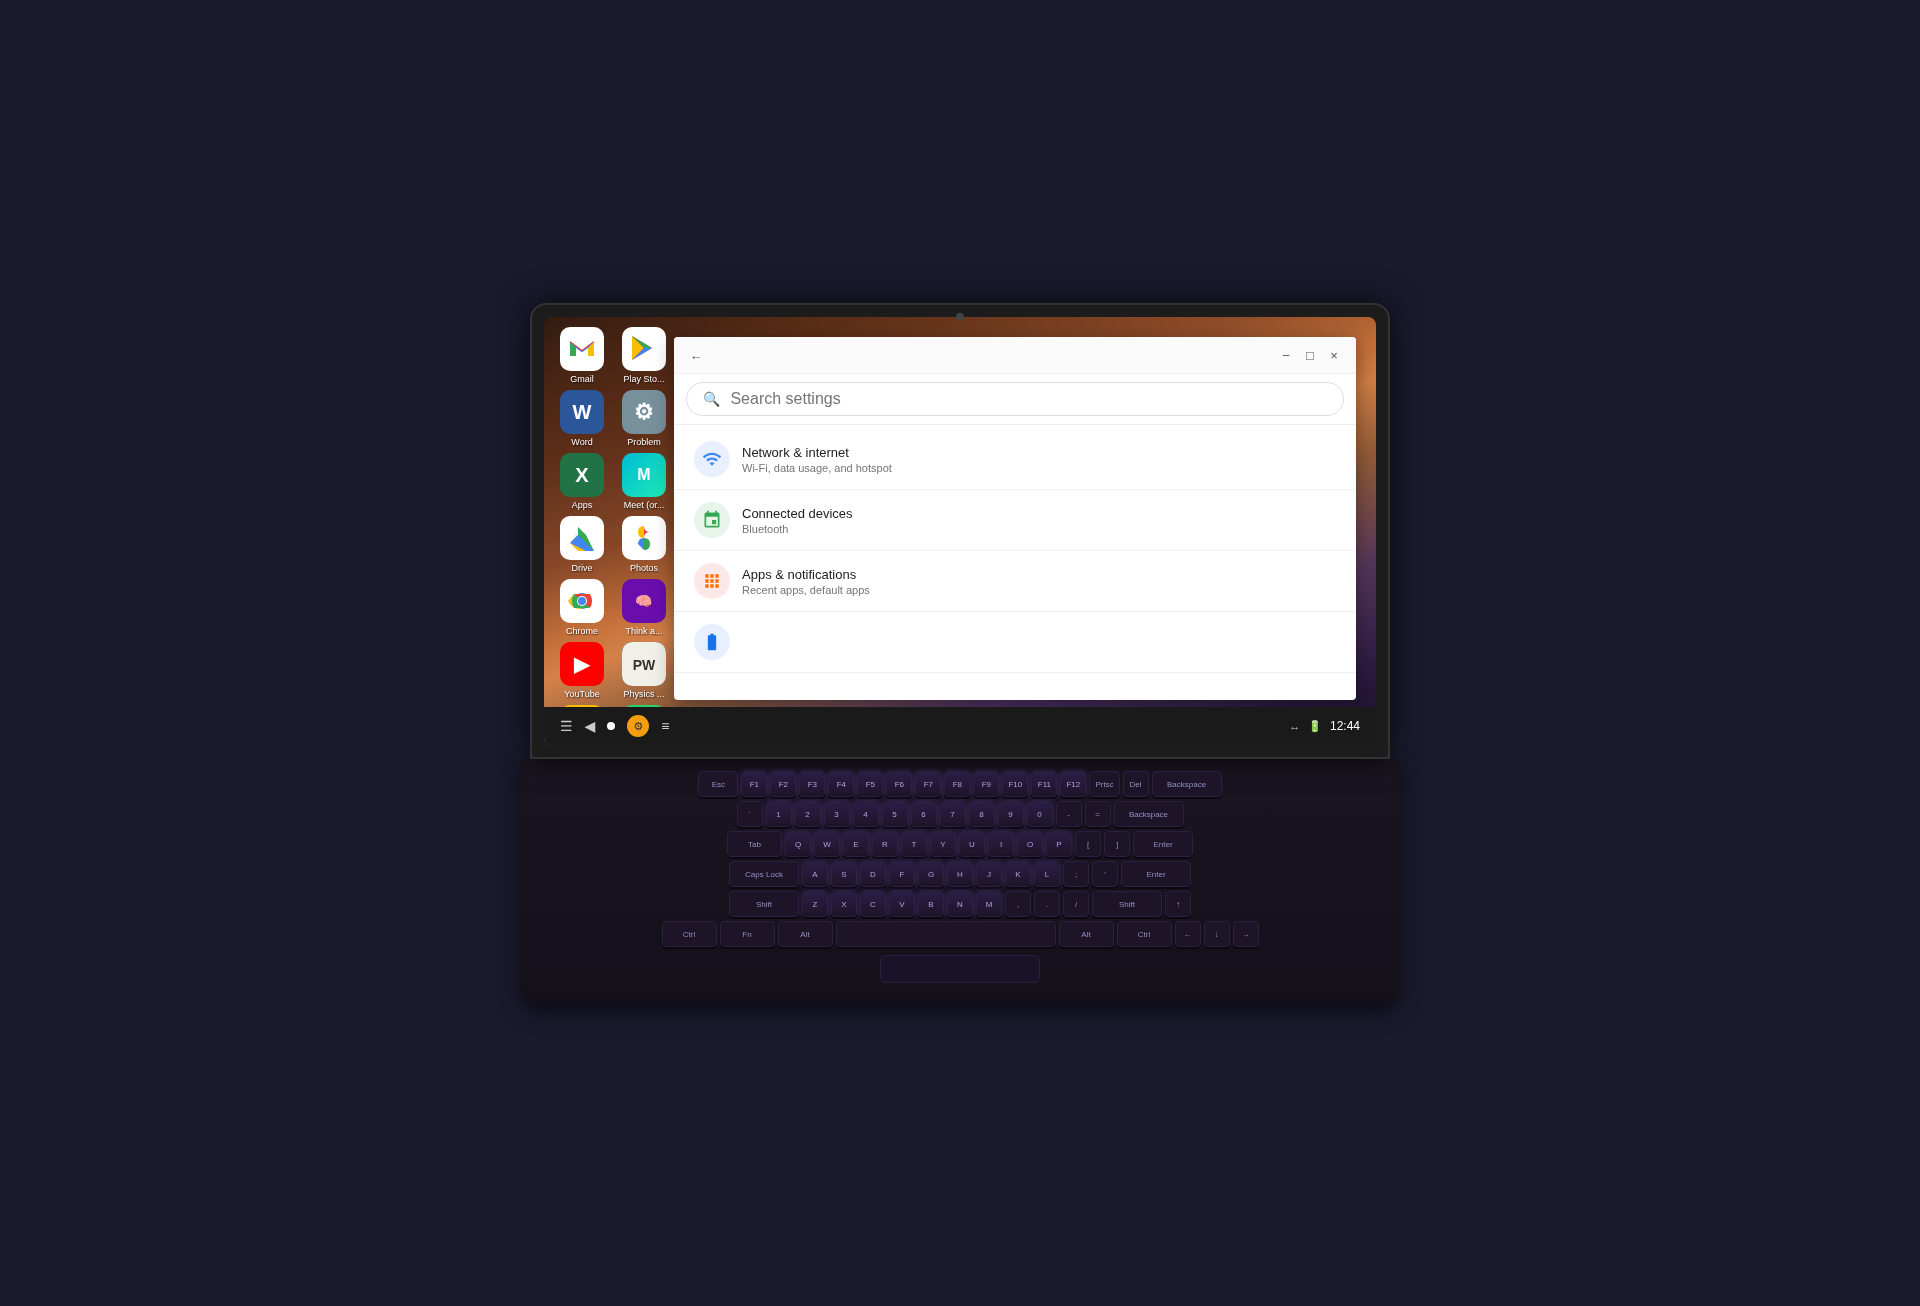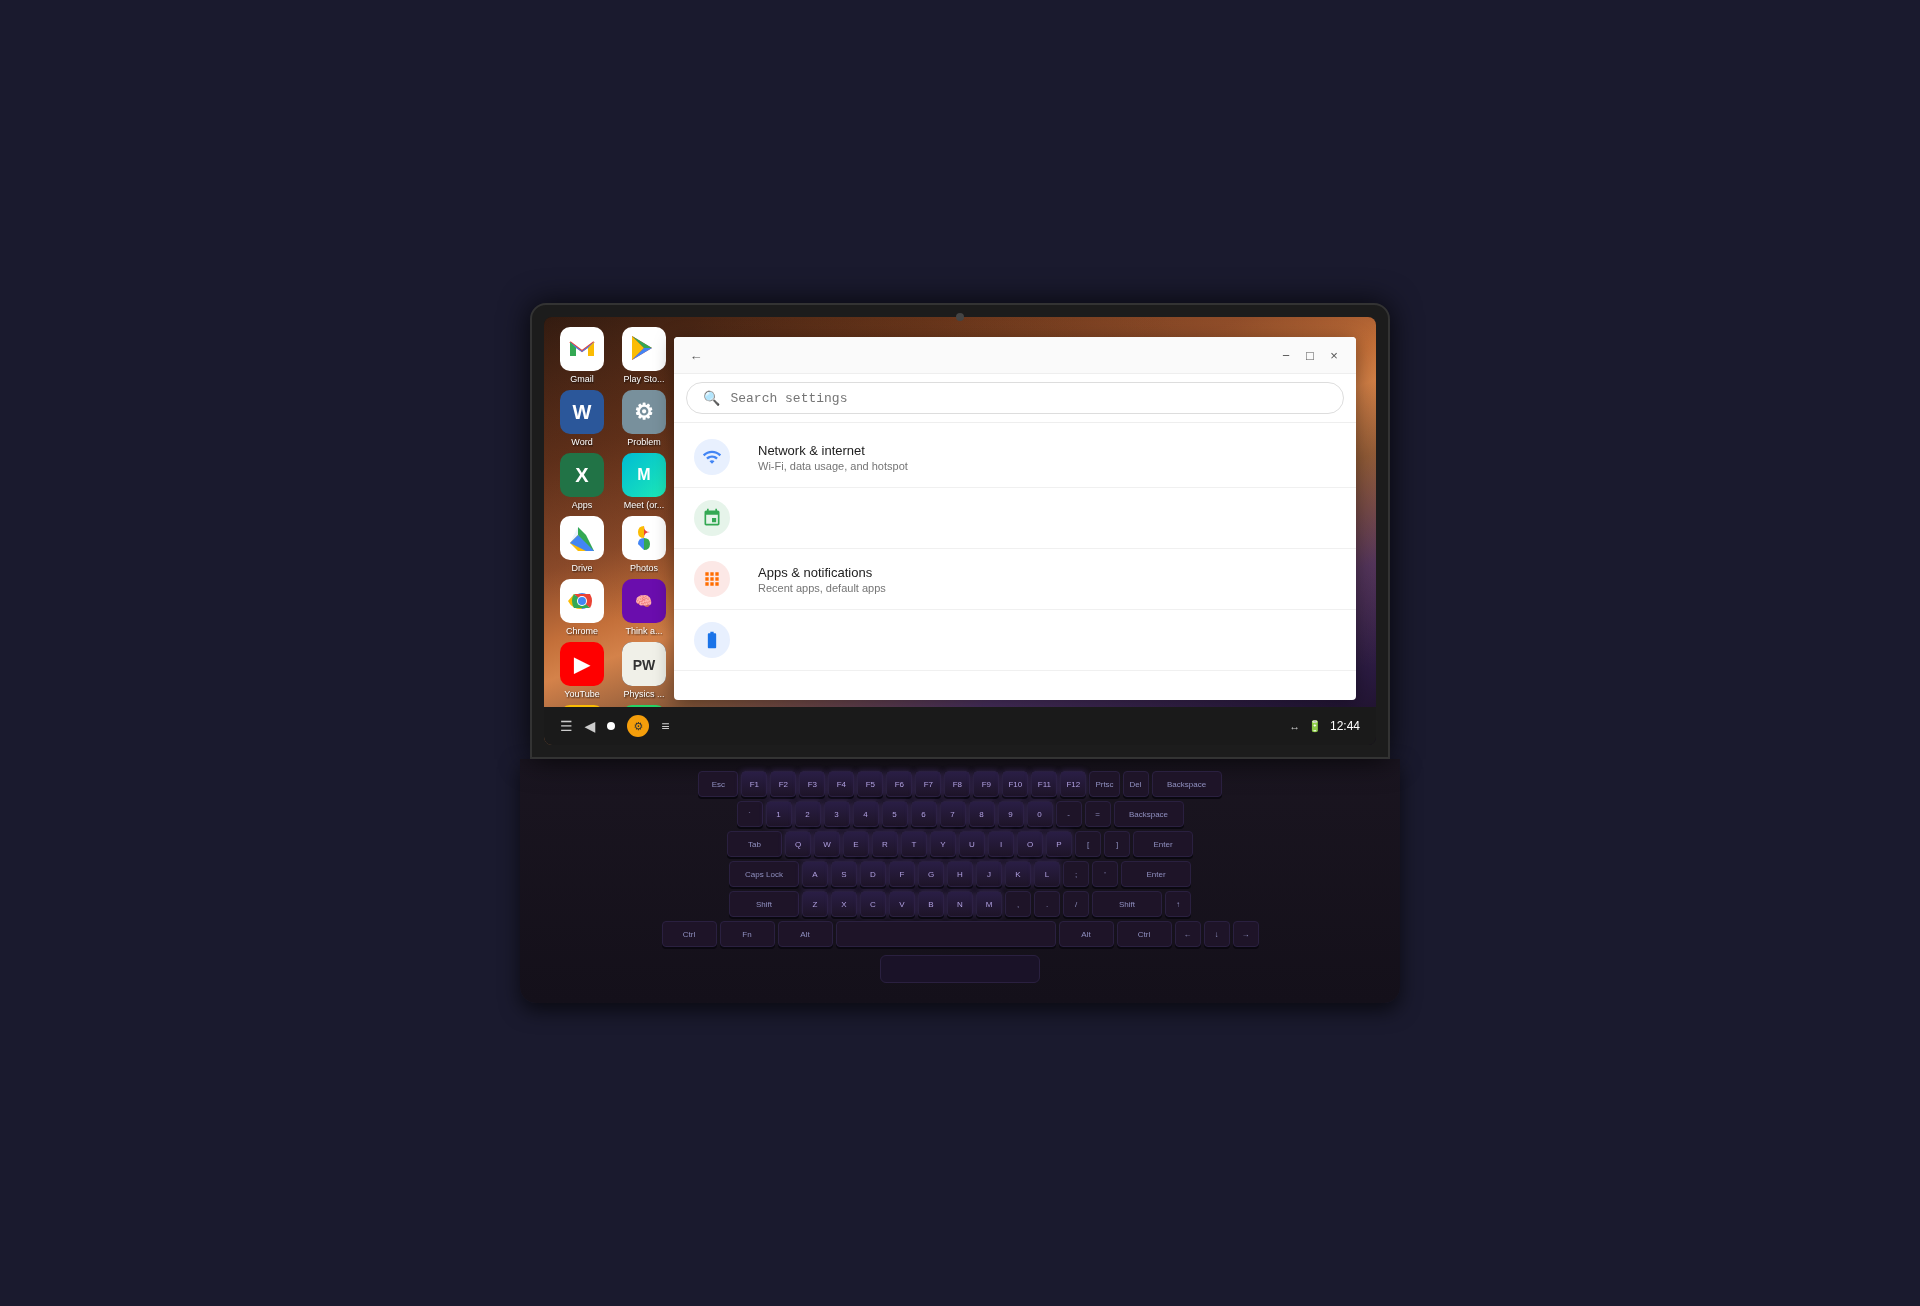--- a/index.html
+++ b/index.html
@@ -203,37 +203,36 @@
     }
 
     .search-icon-svg {
       color: #888;
       font-size: 14px;
     }
 
     .search-input {
       border: none;
       outline: none;
-      font-size: 13px;
+      font-size: 16px;
       color: #1d4ed8;
       width: 100%;
       background: transparent;
-      font-family: Liberation Mono, monospace;
     }
 
     .settings-list {
       flex: 1;
       overflow-y: auto;
       padding: 4px 0;
     }
 
     .settings-item {
       display: flex;
       align-items: center;
-      gap: 28px;
+      gap: 12px;
       padding: 12px 20px;
       cursor: pointer;
       border-bottom: 1px solid #f0f0f0;
     }
 
     .settings-item-icon {
       width: 36px;
       height: 36px;
       border-radius: 50%;
       display: flex;
@@ -549,20 +548,24 @@
                 <div class="settings-item-title">Network &amp; internet</div>
                 <div class="settings-item-sub">Wi-Fi, data usage, and hotspot</div>
               </div>
             </div>
 
             <div class="settings-item">
               <div class="settings-item-icon" style="background:#e6f4ea; color:#34a853;">
                 <svg width="20" height="20" viewBox="0 0 24 24" fill="#34a853">
                   <path d="M17 12h-5v5h5v-5zM16 1v2H8V1H6v2H5c-1.11 0-1.99.9-1.99 2L3 19c0 1.1.89 2 2 2h14c1.1 0 2-.9 2-2V5c0-1.1-.9-2-2-2h-1V1h-2zm3 18H5V8h14v11z"></path>
                 </svg>
+              </div>
+              <div class="settings-item-text">
+                <div class="settings-item-title">Connected devices</div>
+                <div class="settings-item-sub">Bluetooth</div>
               </div>
             </div>
 
             <div class="settings-item">
               <div class="settings-item-icon" style="background:#fce8e6; color:#ea4335;">
                 <svg width="20" height="20" viewBox="0 0 24 24" fill="#ff6d00">
                   <path d="M4 8h4V4H4v4zm6 12h4v-4h-4v4zm-6 0h4v-4H4v4zm0-6h4v-4H4v4zm6 0h4v-4h-4v4zm6-10v4h4V4h-4zm-6 4h4V4h-4v4zm6 6h4v-4h-4v4zm0 6h4v-4h-4v4z"></path>
                 </svg>
               </div>
               <div class="settings-item-text">

